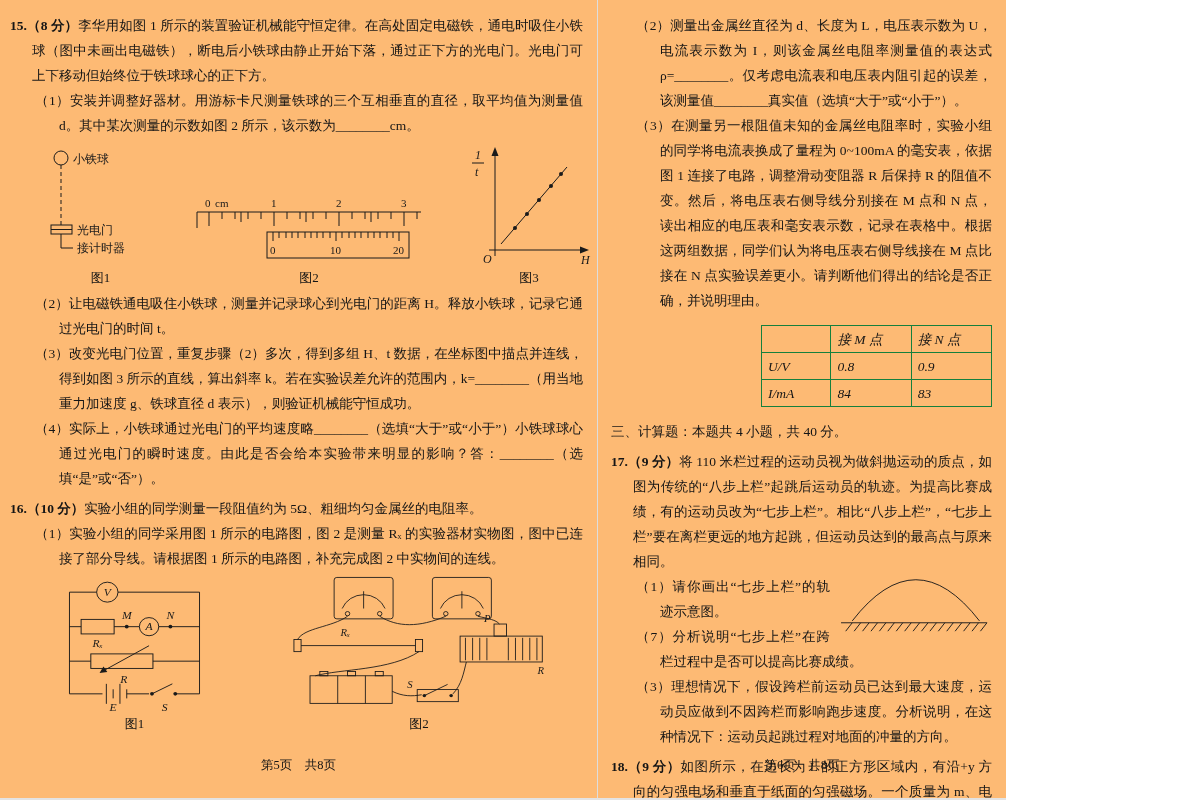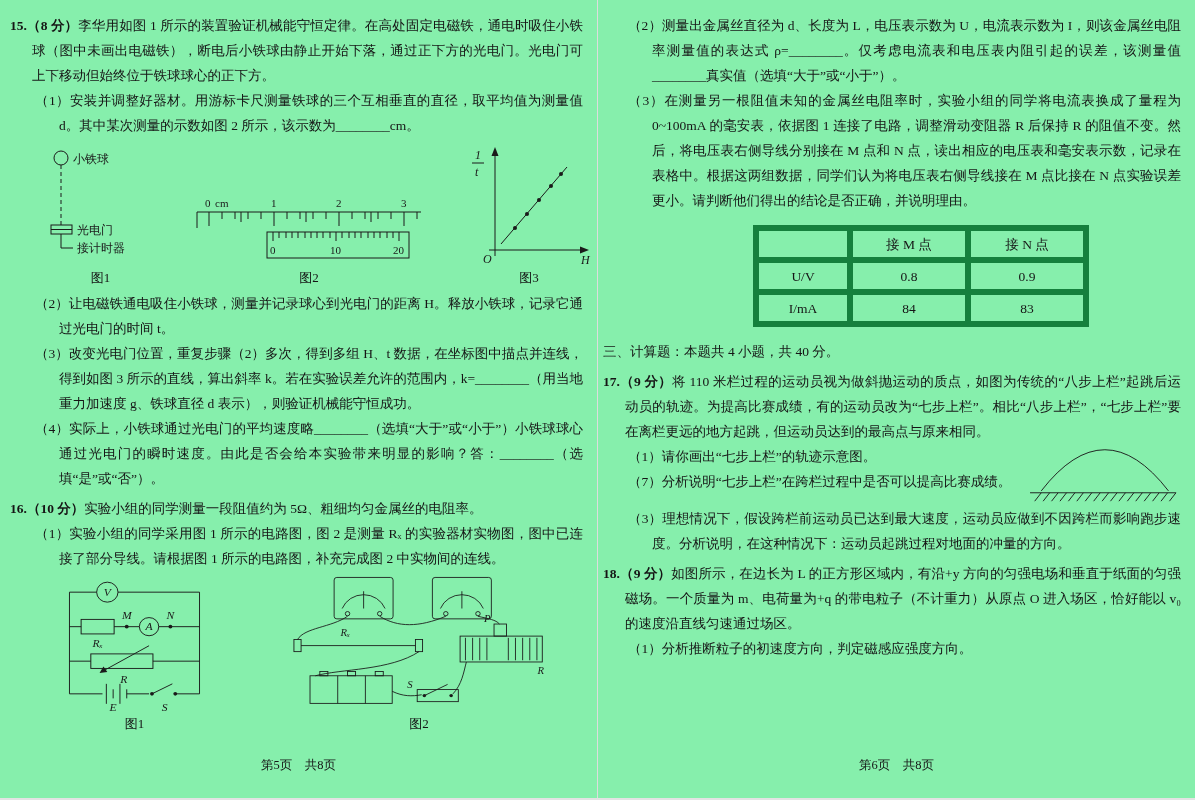--- a/index.html
+++ b/index.html
@@ -1,45 +1,45 @@
 <!DOCTYPE html>
 <html><head>
 <meta charset="utf-8">
 <style>
   html,body{margin:0;padding:0;background:#ffffff;}
   body{
     width:1195px;height:800px;overflow:hidden;
     font-family:"Liberation Serif","DejaVu Serif",serif;
     font-size:13.5px;line-height:25px;color:#151515;
   }
-  .spread{display:flex;width:1195px;height:800px;position:relative;background:#86efac;}
+  .spread{display:flex;width:1006px;height:800px;position:relative;background:#fdba74;}
   .spread:after{content:"";position:absolute;left:0;right:0;bottom:0;height:2px;background:#e3e3e3;}
   .page{width:597px;height:800px;box-sizing:border-box;padding:13px 14px 0 10px;position:relative;}
-  .page-right{width:598px;border-left:1px solid #ddd;padding-left:5px;}
+  .page-right{width:598px;border-left:1px solid #ddd;padding-left:13px;}
   p{margin:0;text-align:justify;}
   .qnum{font-weight:700;}
   .stem{padding-left:22px;text-indent:-22px;}
   .item{padding-left:49px;text-indent:-24px;}
   .sec-head{font-weight:400;margin-top:6px;}
   .note{text-indent:24px;}
   .mt{margin-top:5px;}
   .figrow{display:flex;align-items:flex-end;}
   .figrow1{margin:4px 0 3px 38px;gap:36px;}
   .figrow2{margin:3px 0 0 42px;gap:68px;}
   .figbox{display:flex;flex-direction:column;align-items:center;justify-content:flex-end;}
   .figcap{text-align:right;line-height:20px;font-size:13px;margin-top:2px;}
   svg line,svg path,svg rect,svg circle{stroke:#1a1a1a;fill:none;stroke-width:1;}
   svg .dot{fill:#1a1a1a;stroke:none;}
   svg .fill{fill:#1a1a1a;stroke:none;}
   svg text{stroke:none;fill:#1a1a1a;font-size:12px;font-family:"Liberation Serif","DejaVu Serif",serif;}
   svg text.it{font-style:italic;}
   svg text.sm{font-size:11px;}
   table.data{border-collapse:collapse;margin:12px 0 12px 150px;}
-  table.data td{border:6px solid #15803d;height:26px;text-align:center;vertical-align:middle;
-    font-size:13.5px;padding:0 6px;width:100px;}
+  table.data td{border:1px solid #15803d;height:26px;text-align:left;vertical-align:middle;
+    font-size:13.5px;padding:0 6px;width:100px;font-style:italic;}
   table.data td.c0{width:76px;}
   .traj-fig{float:right;width:152px;height:58px;margin:2px 2px 2px 8px;}
   .footer{position:absolute;bottom:27px;left:0;right:0;text-align:center;font-size:12.5px;line-height:16px;}
   .clear{clear:both;}
 </style>
 </head>
 <body>
 
 <div class="spread">
 

